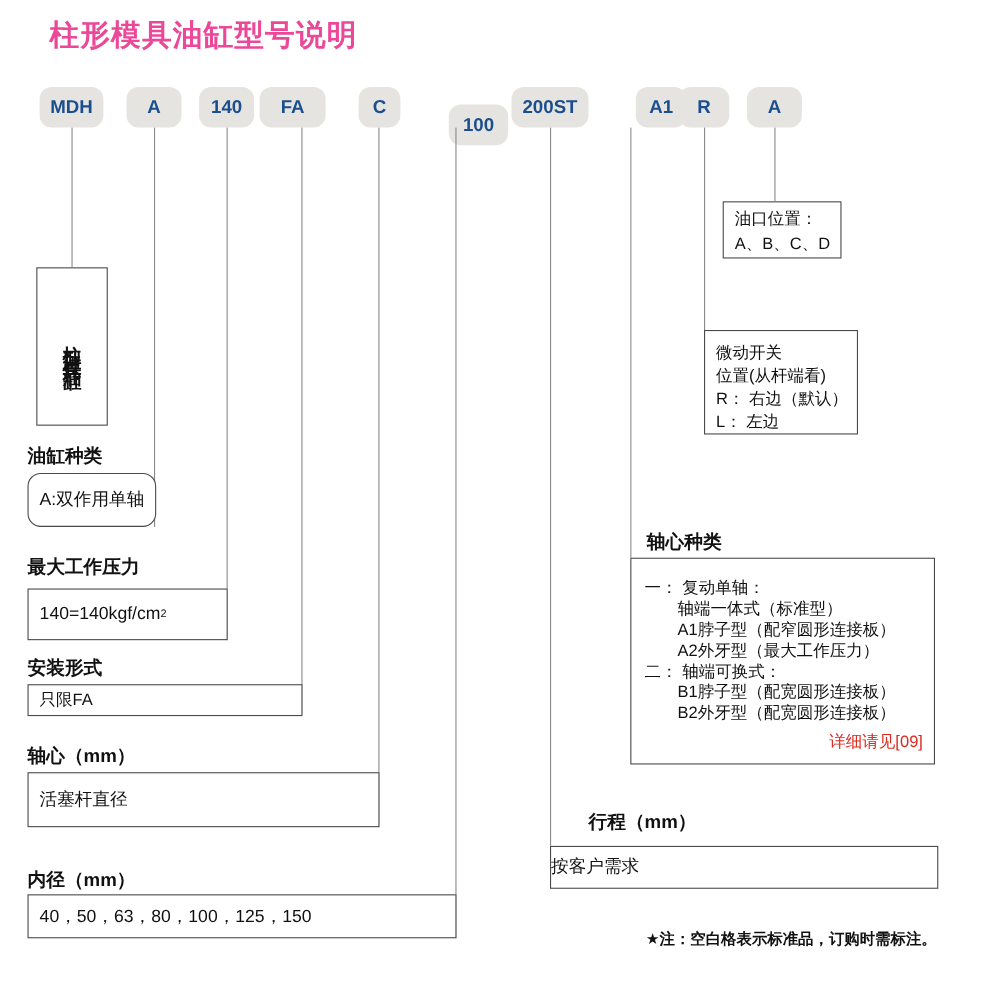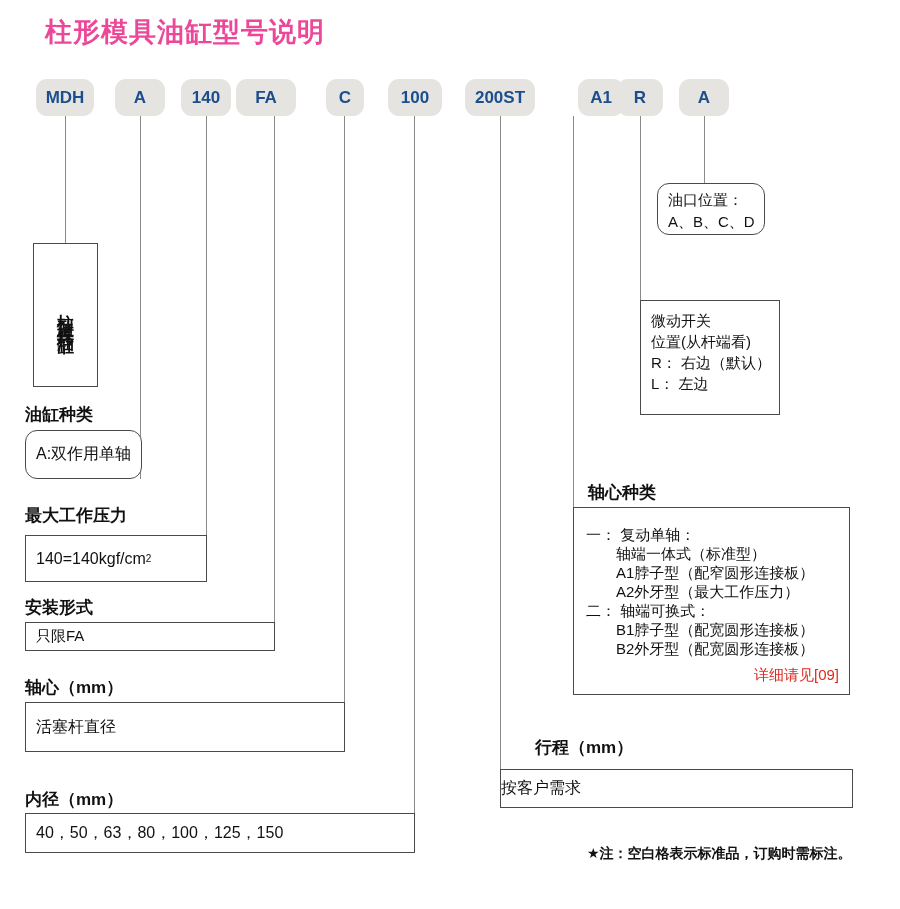--- a/index.html
+++ b/index.html
@@ -32,21 +32,21 @@
     font-weight:600; font-size:17px; letter-spacing:5px;
   }
   .pad10 { padding-left:10px; }
   .pad12 { }
   sup { font-size:10px; }
   .multibox {
     position:absolute; background:#fff; border:1px solid #4A4A4A;
     font-size:15px; color:#111; white-space:nowrap;
   }
   .switch-box { line-height:21px; padding:9px 0 0 10px; }
-  .port-box   { line-height:22px; padding:5px 0 0 10px;border-radius:12px; }
+  .port-box   { line-height:22px; padding:5px 0 0 10px; }
   .shaft-box  { line-height:19px; padding:17px 10px 0 12px; }
   .shaft-box .indent { padding-left:2em; }
   .ref {
     color:#E0281E; text-align:right; margin-top:7px; font-size:15px;
   }
   .note {
     position:absolute; left:587px; top:845px;
     font-size:14px; font-weight:600; color:#111; white-space:nowrap;text-align:right;
   }
 </style>
@@ -55,21 +55,21 @@
 
 <div id="page">
 
   <div class="title">柱形模具油缸型号说明</div>
 
   <div class="code" style="left:36px;width:58px;">MDH</div>
   <div class="code" style="left:115px;width:50px;">A</div>
   <div class="code" style="left:181px;width:50px;">140</div>
   <div class="code" style="left:236px;width:60px;">FA</div>
   <div class="code" style="left:326px;width:38px;">C</div>
-  <div class="code" style="left:388px;width:54px;">100</div>
+  <div class="code" style="left:408px;width:54px;margin-top:16px;">100</div>
   <div class="code" style="left:465px;width:70px;">200ST</div>
   <div class="code" style="left:578px;width:46px;">A1</div>
   <div class="code" style="left:617px;width:46px;">R</div>
   <div class="code" style="left:679px;width:50px;">A</div>
 
   <div class="vline" style="left:65px;height:127px;"></div>
   <div class="vline" style="left:140px;height:363px;"></div>
   <div class="vline" style="left:206px;height:466px;"></div>
   <div class="vline" style="left:274px;height:534px;"></div>
   <div class="vline" style="left:344px;height:636px;"></div>
@@ -109,21 +109,21 @@
     <div>一： 复动单轴：</div>
     <div class="indent">轴端一体式（标准型）</div>
     <div class="indent">A1脖子型（配窄圆形连接板）</div>
     <div class="indent">A2外牙型（最大工作压力）</div>
     <div>二： 轴端可换式：</div>
     <div class="indent">B1脖子型（配宽圆形连接板）</div>
     <div class="indent">B2外牙型（配宽圆形连接板）</div>
     <div class="ref">详细请见[09]</div>
   </div>
 
-  <div class="multibox switch-box" style="left:640px;top:300px;width:140px;height:115px;">
+  <div class="multibox switch-box" style="left:640px;top:300px;width:140px;height:95px;">
     <div>微动开关</div>
     <div>位置(从杆端看)</div>
     <div>R： 右边（默认）</div>
     <div>L： 左边</div>
   </div>
 
   <div class="multibox port-box" style="left:657px;top:183px;width:108px;height:52px;">
     <div>油口位置：</div>
     <div>A、B、C、D</div>
   </div>

